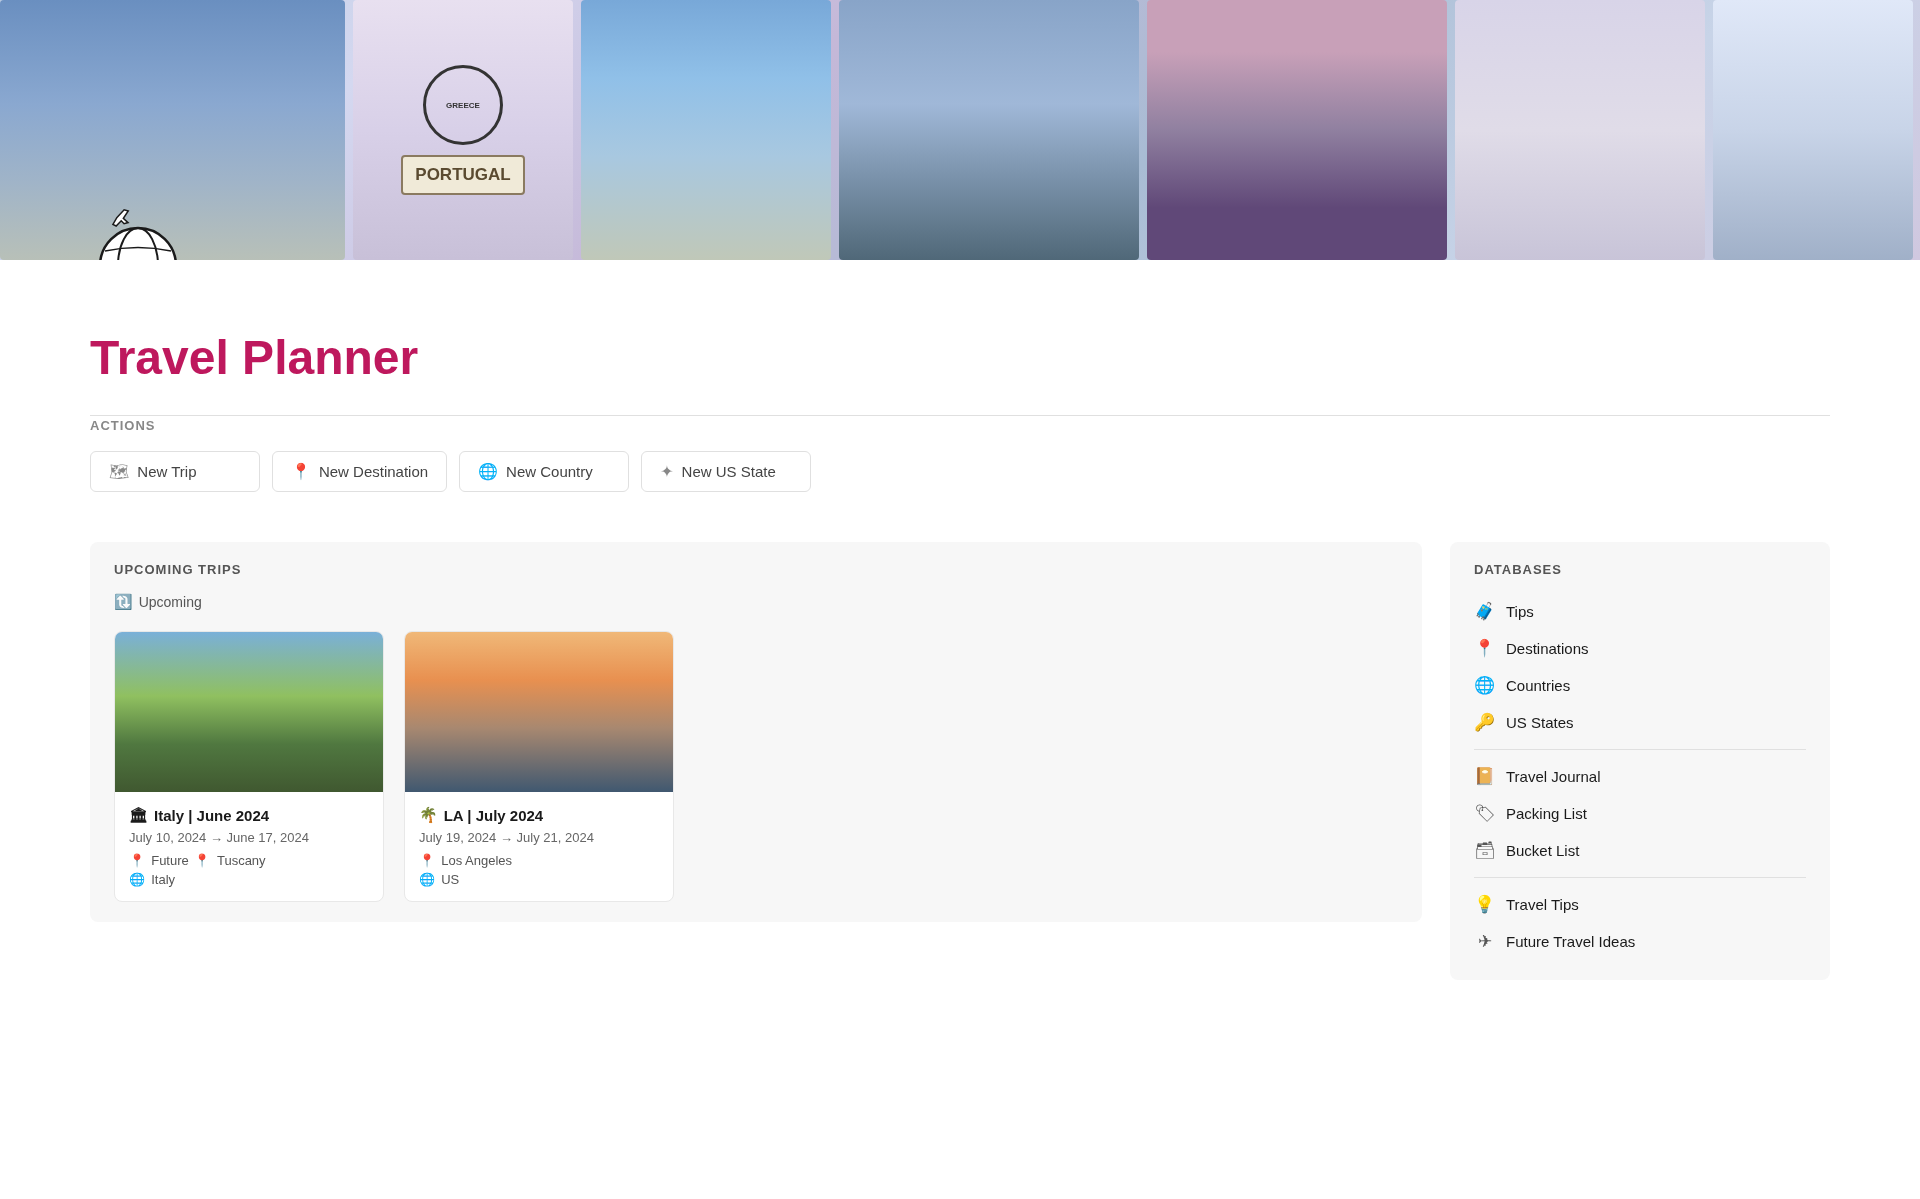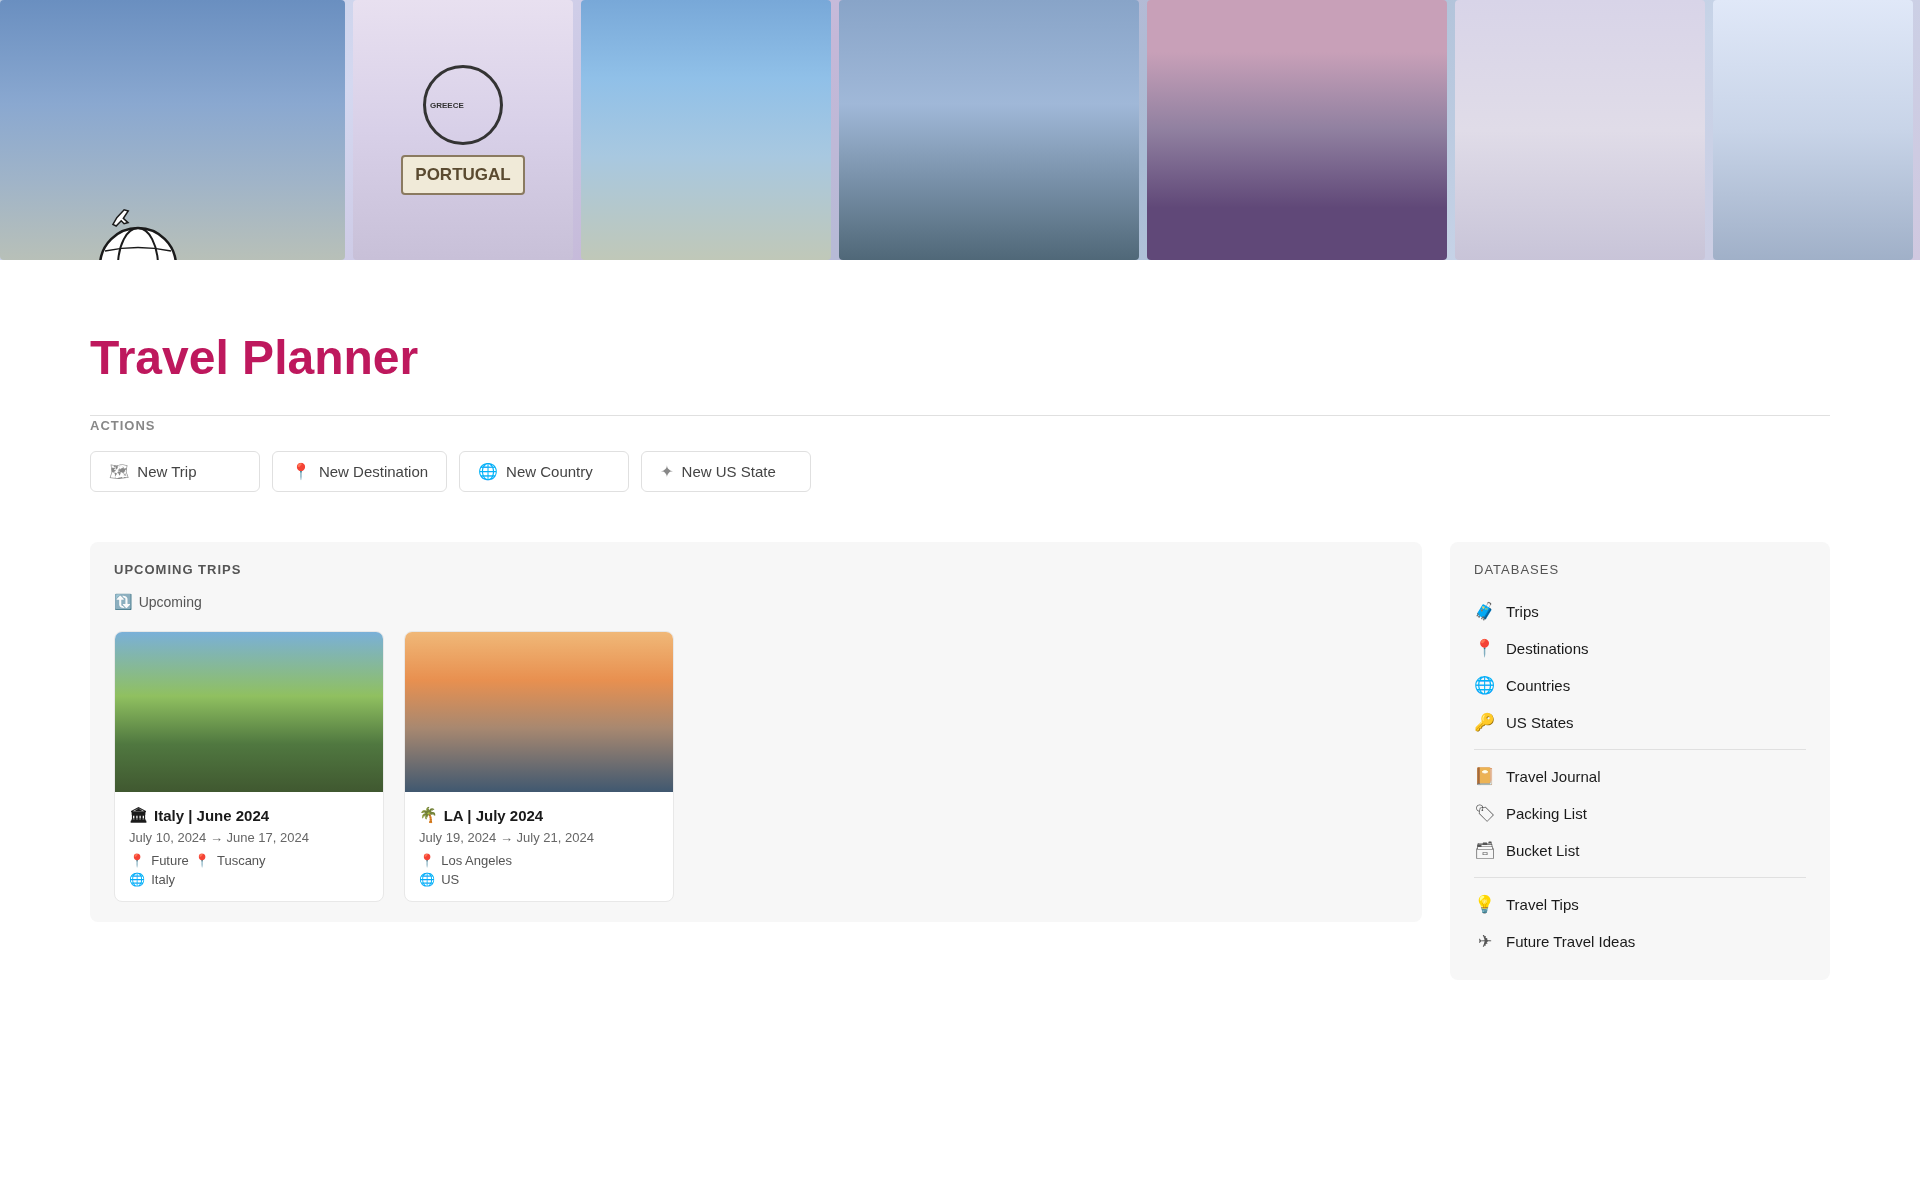--- a/index.html
+++ b/index.html
@@ -51,21 +51,21 @@
       text-align: center;
     }
 
     .greece-stamp {
       width: 80px;
       height: 80px;
       border: 3px solid #333;
       border-radius: 50%;
       display: flex;
       align-items: center;
-      justify-content: flex-start;
+      justify-content: center;
       font-size: 8px;
       font-weight: bold;
       color: #333;
       text-align: center;
       padding: 4px;
     }
 
     
     .page-icon-area {
       position: absolute;
@@ -237,21 +237,21 @@
 
     
     .db-section {
       background: #f7f7f7;
       border-radius: 8px;
       padding: 20px 24px;
     }
 
     .db-section-title {
       font-size: 13px;
-      font-weight: 400;
+      font-weight: 700;
       letter-spacing: 1px;
       text-transform: uppercase;
       color: #555;
       margin-bottom: 16px;
     }
 
     .db-item {
       display: flex;
       align-items: center;
       gap: 10px;
@@ -391,21 +391,21 @@
       </div>
     </div>
 
     <div class="right-col">
       <div class="db-section">
         <div class="db-section-title">DATABASES</div>
 
         <div>
           <div class="db-item">
             <span class="db-icon">🧳</span>
-            <span>Trips</span>
+            <span>Tips</span>
           </div>
           <div class="db-item">
             <span class="db-icon">📍</span>
             <span>Destinations</span>
           </div>
           <div class="db-item">
             <span class="db-icon">🌐</span>
             <span>Countries</span>
           </div>
           <div class="db-item">

